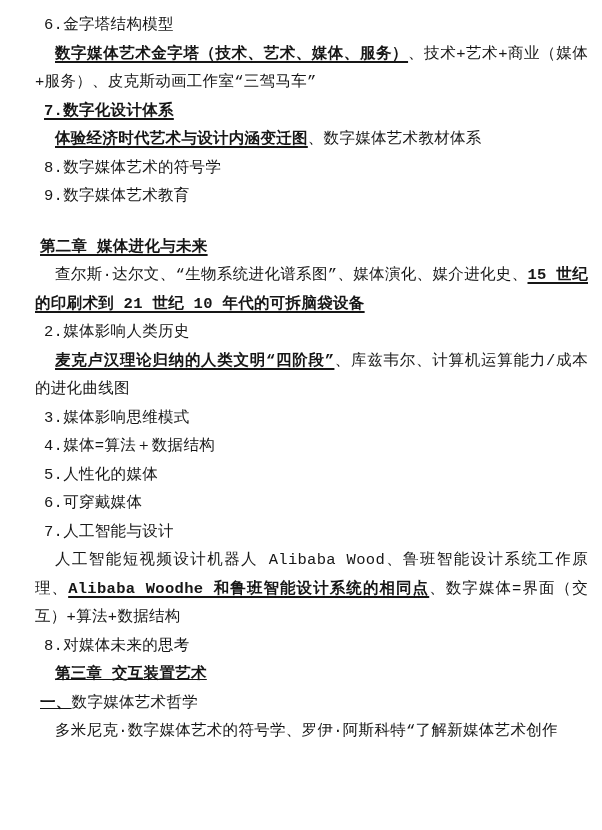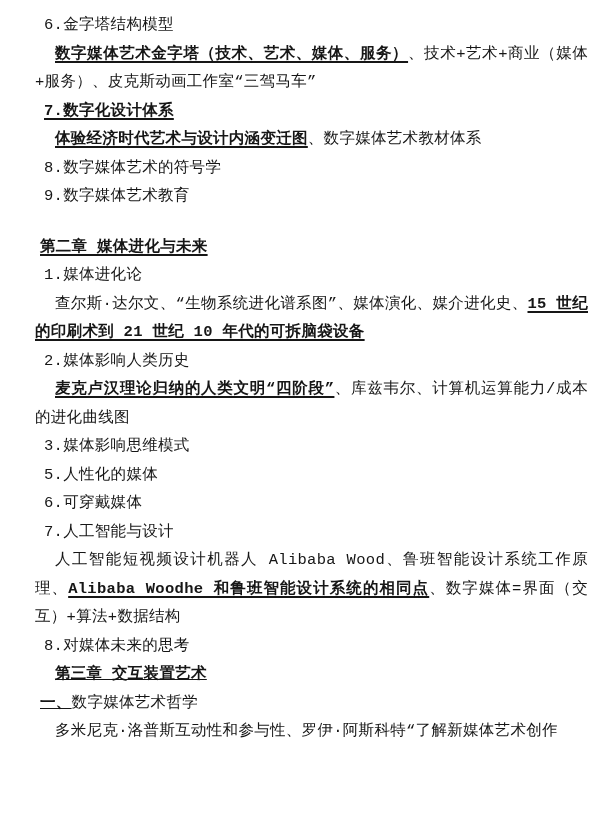--- a/index.html
+++ b/index.html
@@ -55,27 +55,27 @@
 
 <div class="page" style="background: rgb(255, 255, 255); color: rgb(22, 22, 22);">
   <div class="doc">
       <p class="line item"><span class="">6.金字塔结构模型</span></p>
       <p class="line para"><span class="b u">数字媒体艺术金字塔（技术、艺术、媒体、服务）</span><span class="">、技术+艺术+商业（媒体+服务）、皮克斯动画工作室“三驾马车”</span></p>
       <p class="line item"><span class="b u">7.数字化设计体系</span></p>
       <p class="line para"><span class="b u">体验经济时代艺术与设计内涵变迁图</span><span class="">、数字媒体艺术教材体系</span></p>
       <p class="line item"><span class="">8.数字媒体艺术的符号学</span></p>
       <p class="line item"><span class="">9.数字媒体艺术教育</span></p>
       <p class="line heading gap"><span class="b u">第二章 媒体进化与未来</span></p>
-      <p class="line item"><span class="">1.媒体进化论</span></p>
       <p class="line para"><span class="">查尔斯·达尔文、“生物系统进化谱系图”、媒体演化、媒介进化史、</span><span class="b u">15 世纪的印刷术到 21 世纪 10 年代的可拆脑袋设备</span></p>
       <p class="line item"><span class="">2.媒体影响人类历史</span></p>
       <p class="line para"><span class="b u">麦克卢汉理论归纳的人类文明“四阶段”</span><span class="">、库兹韦尔、计算机运算能力/成本的进化曲线图</span></p>
       <p class="line item"><span class="">3.媒体影响思维模式</span></p>
+      <p class="line item"><span class="">4.媒体=算法＋数据结构</span></p>
       <p class="line item"><span class="">5.人性化的媒体</span></p>
       <p class="line item"><span class="">6.可穿戴媒体</span></p>
       <p class="line item"><span class="">7.人工智能与设计</span></p>
       <p class="line para"><span class="">人工智能短视频设计机器人 Alibaba Wood、鲁班智能设计系统工作原理、</span><span class="b u">Alibaba Woodhe 和鲁班智能设计系统的相同点</span><span class="">、数字媒体=界面（交互）+算法+数据结构</span></p>
       <p class="line item"><span class="">8.对媒体未来的思考</span></p>
       <p class="line para"><span class="b ">第三章 交互装置艺术</span></p>
       <p class="line heading"><span class="b ">一、</span><span class="">数字媒体艺术哲学</span></p>
-      <p class="line para"><span class="">多米尼克·洛普斯互动性和参与性、罗伊·阿斯科特“了解新媒体艺术创作</span></p>
+      <p class="line para"><span class="">多米尼克·数字媒体艺术的符号学、罗伊·阿斯科特“了解新媒体艺术创作</span></p>
     </div>
 </div>
 
 </body></html>

